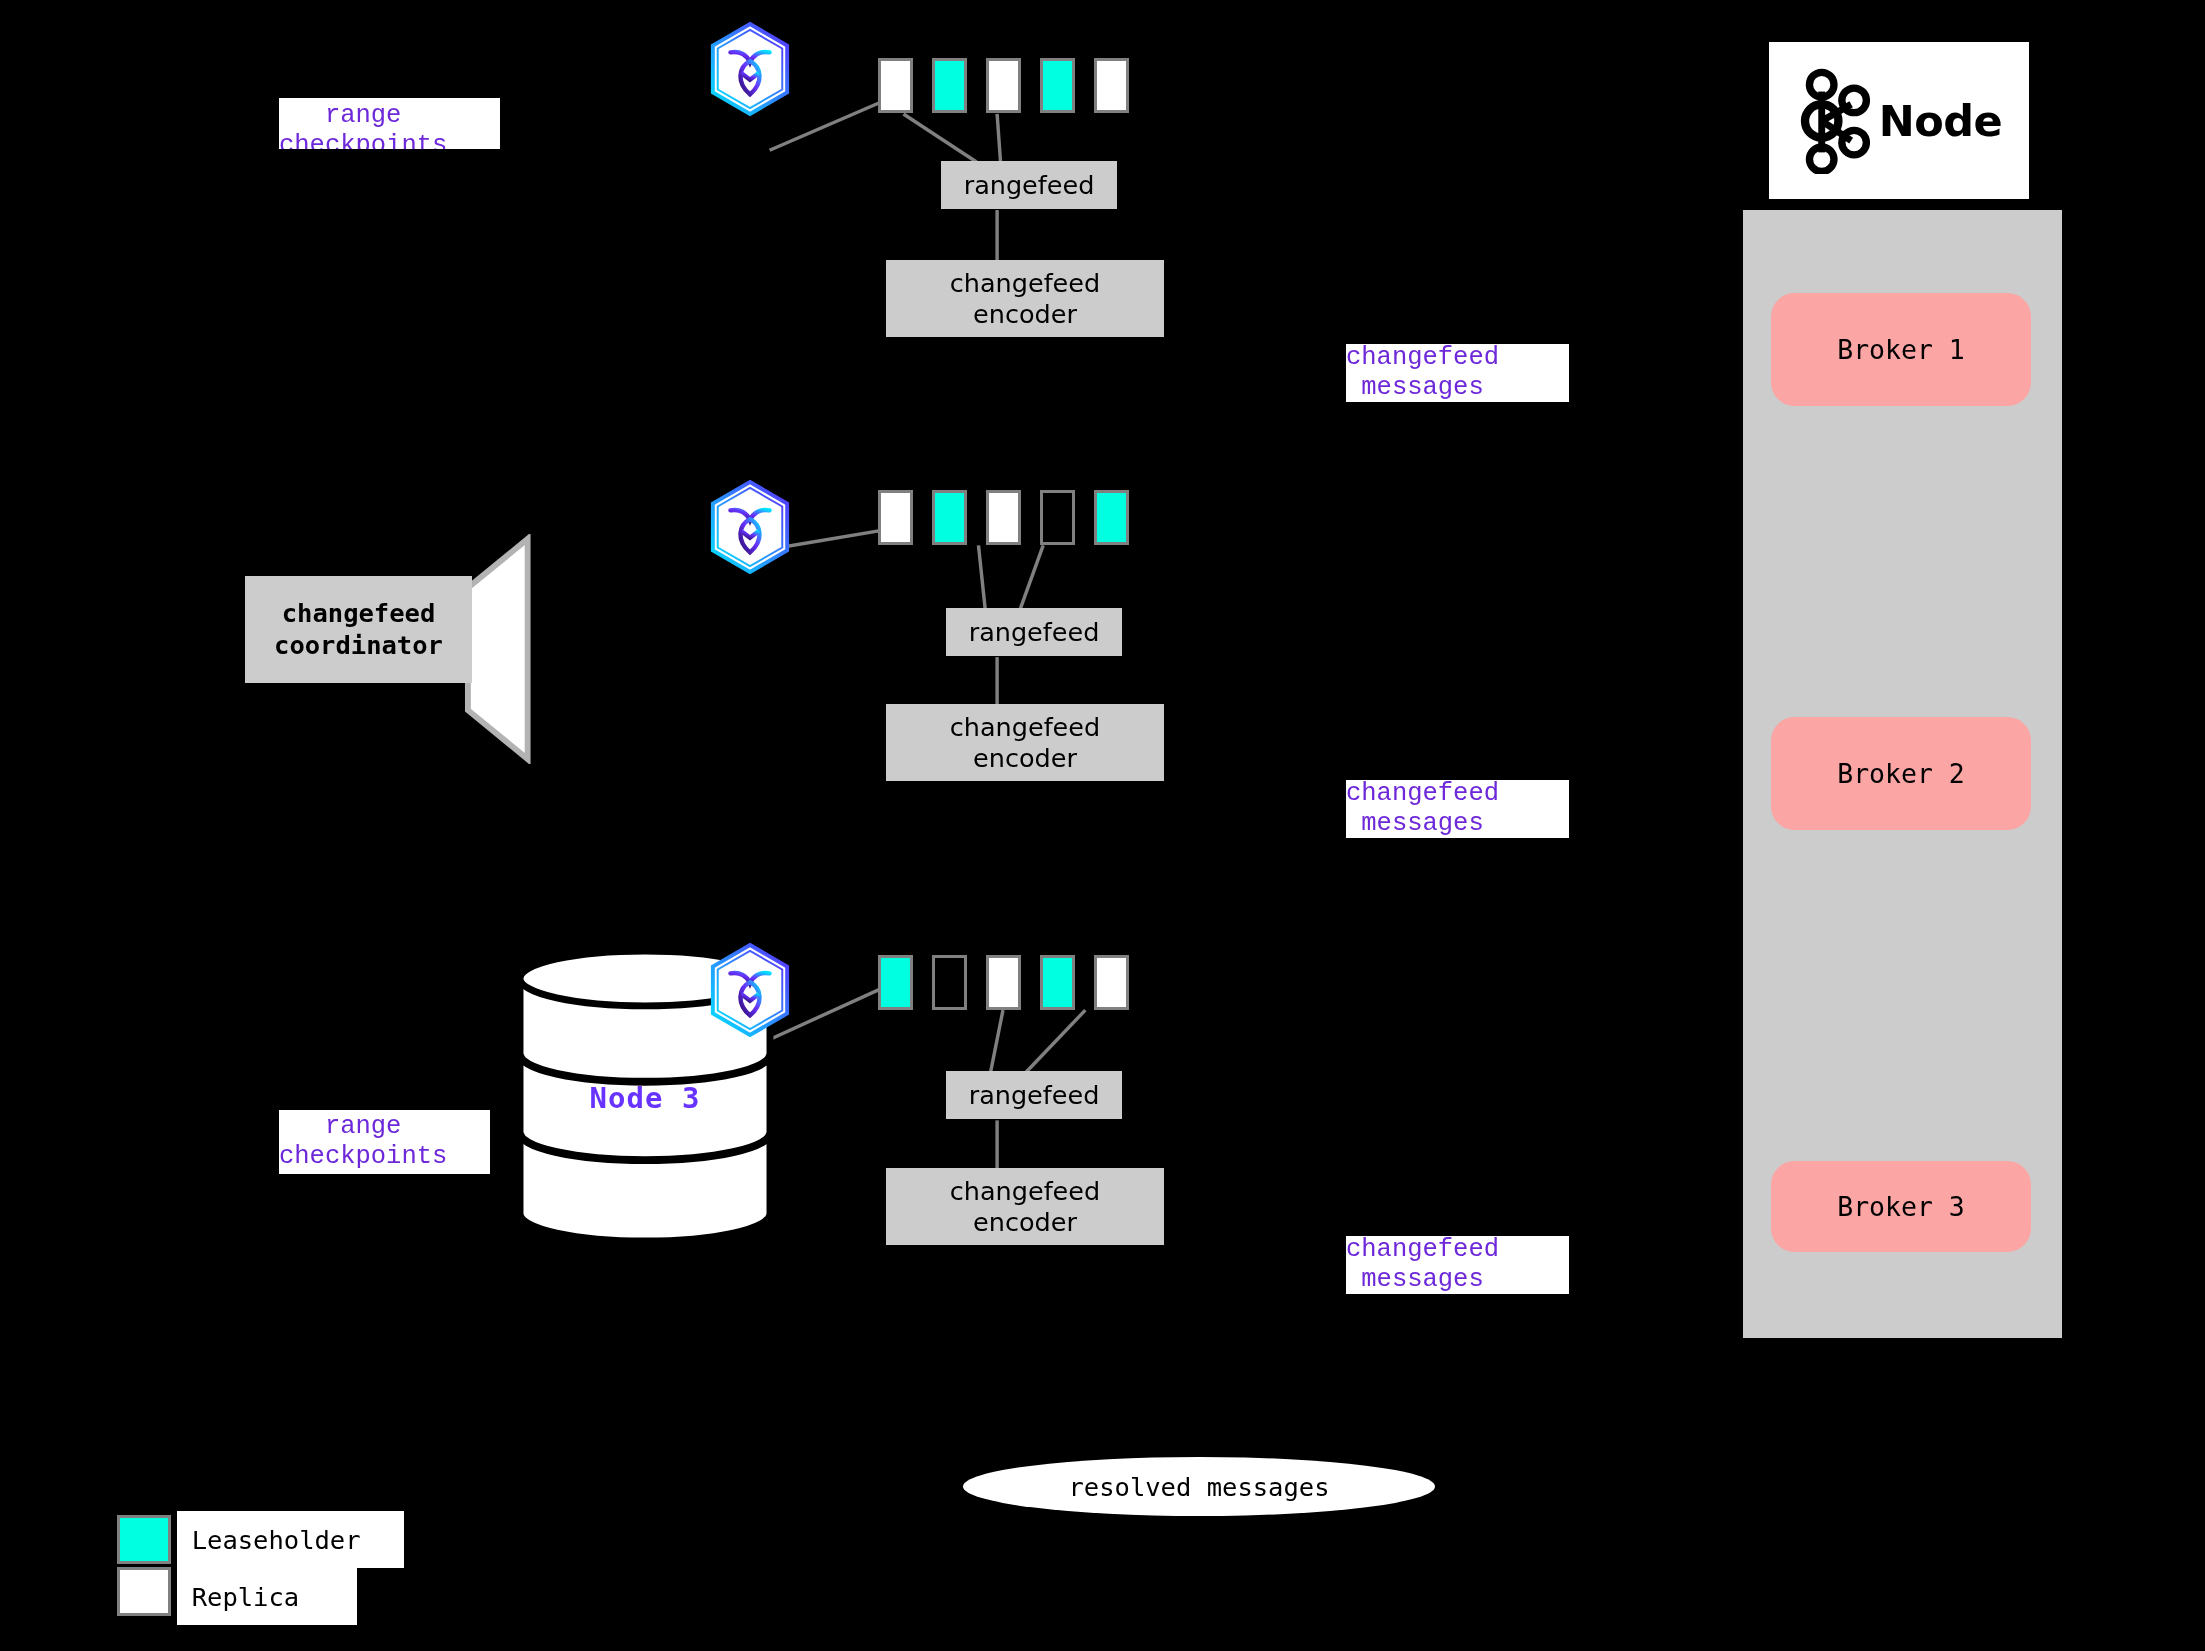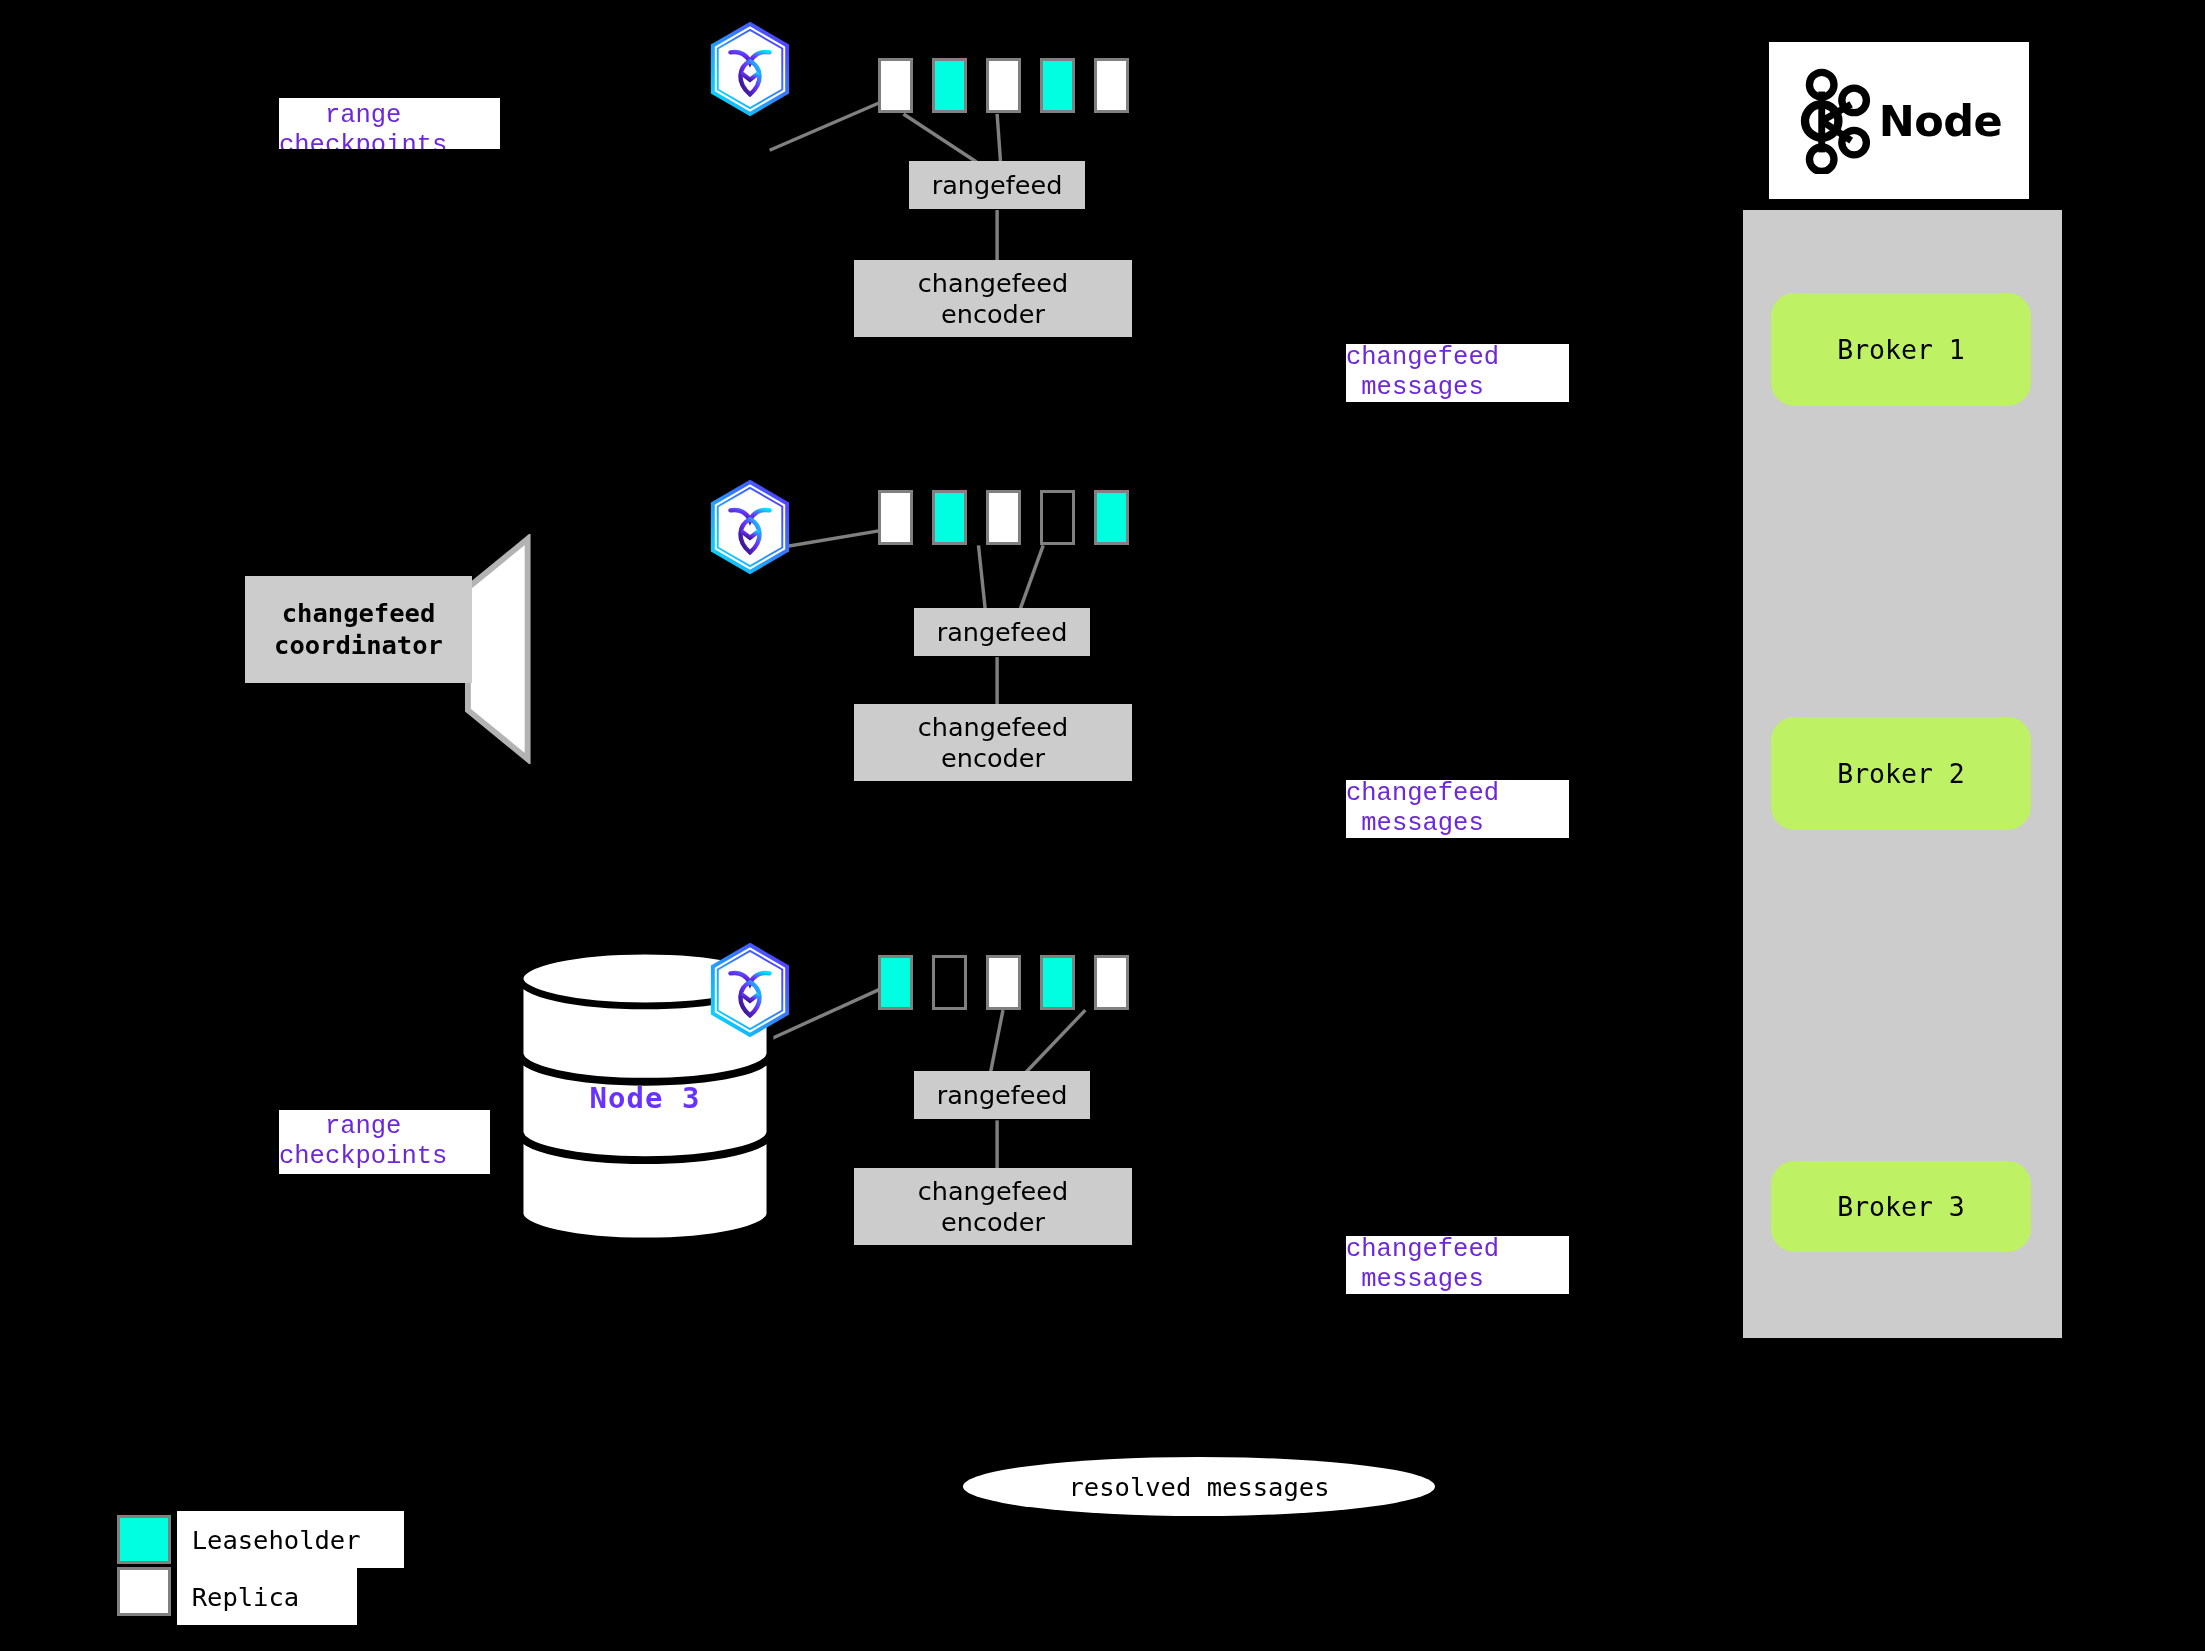--- a/index.html
+++ b/index.html
@@ -56,20 +56,21 @@
     background: #CCCCCC;
     color: #000000;
     font-family: "DejaVu Sans", sans-serif;
     font-size: 25.5px;
     line-height: 1.18;
     display: flex;
     align-items: center;
     justify-content: center;
     text-align: center;
     box-sizing: border-box;
+    margin-left: 32px;
   }
 
   
   .white-label {
     position: absolute;
     background: #FFFFFF;
     color: #6d28d9;
     font-family: Liberation Mono, monospace;
     font-size: 25.5px;
     line-height: 1.18;
@@ -113,21 +114,21 @@
     font-size: 43px;
     color: #000000;
     letter-spacing: -0.5px;
   }
   .kafka-panel {
     position: absolute;
     background: #CCCCCC;
   }
   .broker {
     position: absolute;
-    background: #bef264;
+    background: #fca5a5;
     border-radius: 23.5px;
     color: #000000;
     font-family: "DejaVu Sans Mono", monospace;
     font-size: 26.5px;
     display: flex;
     align-items: center;
     justify-content: center;
     box-sizing: border-box;
   }
 

